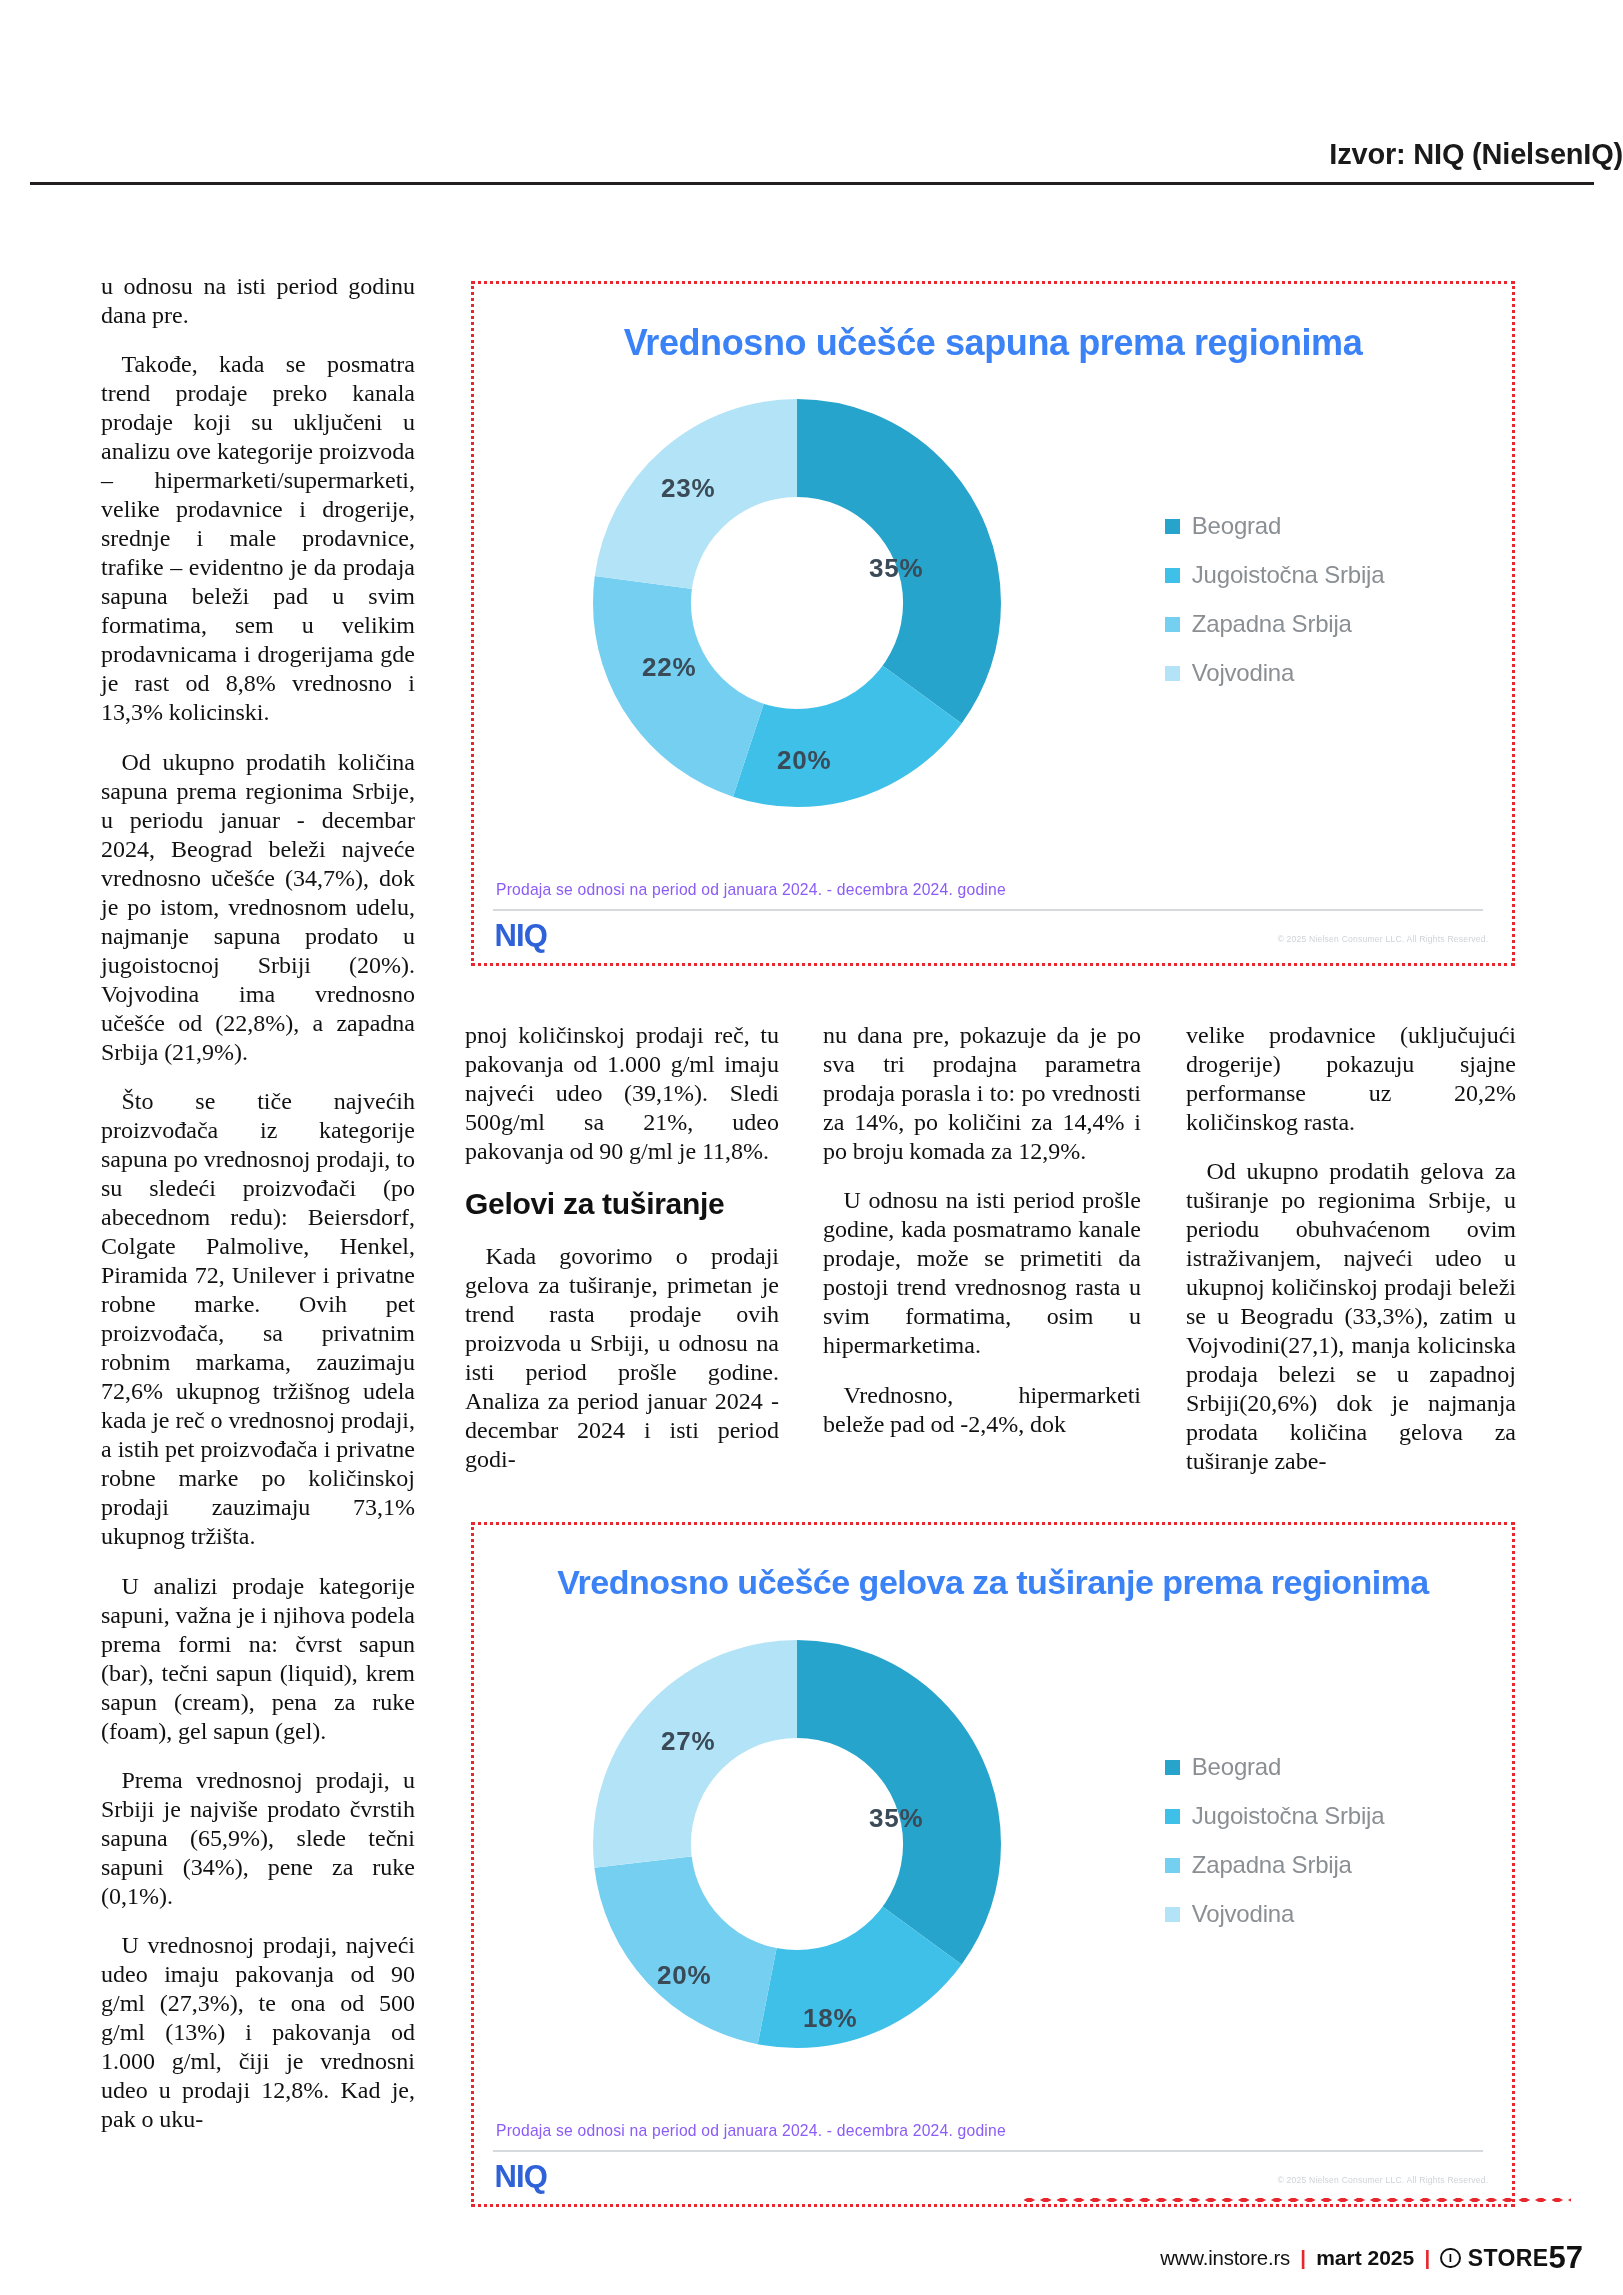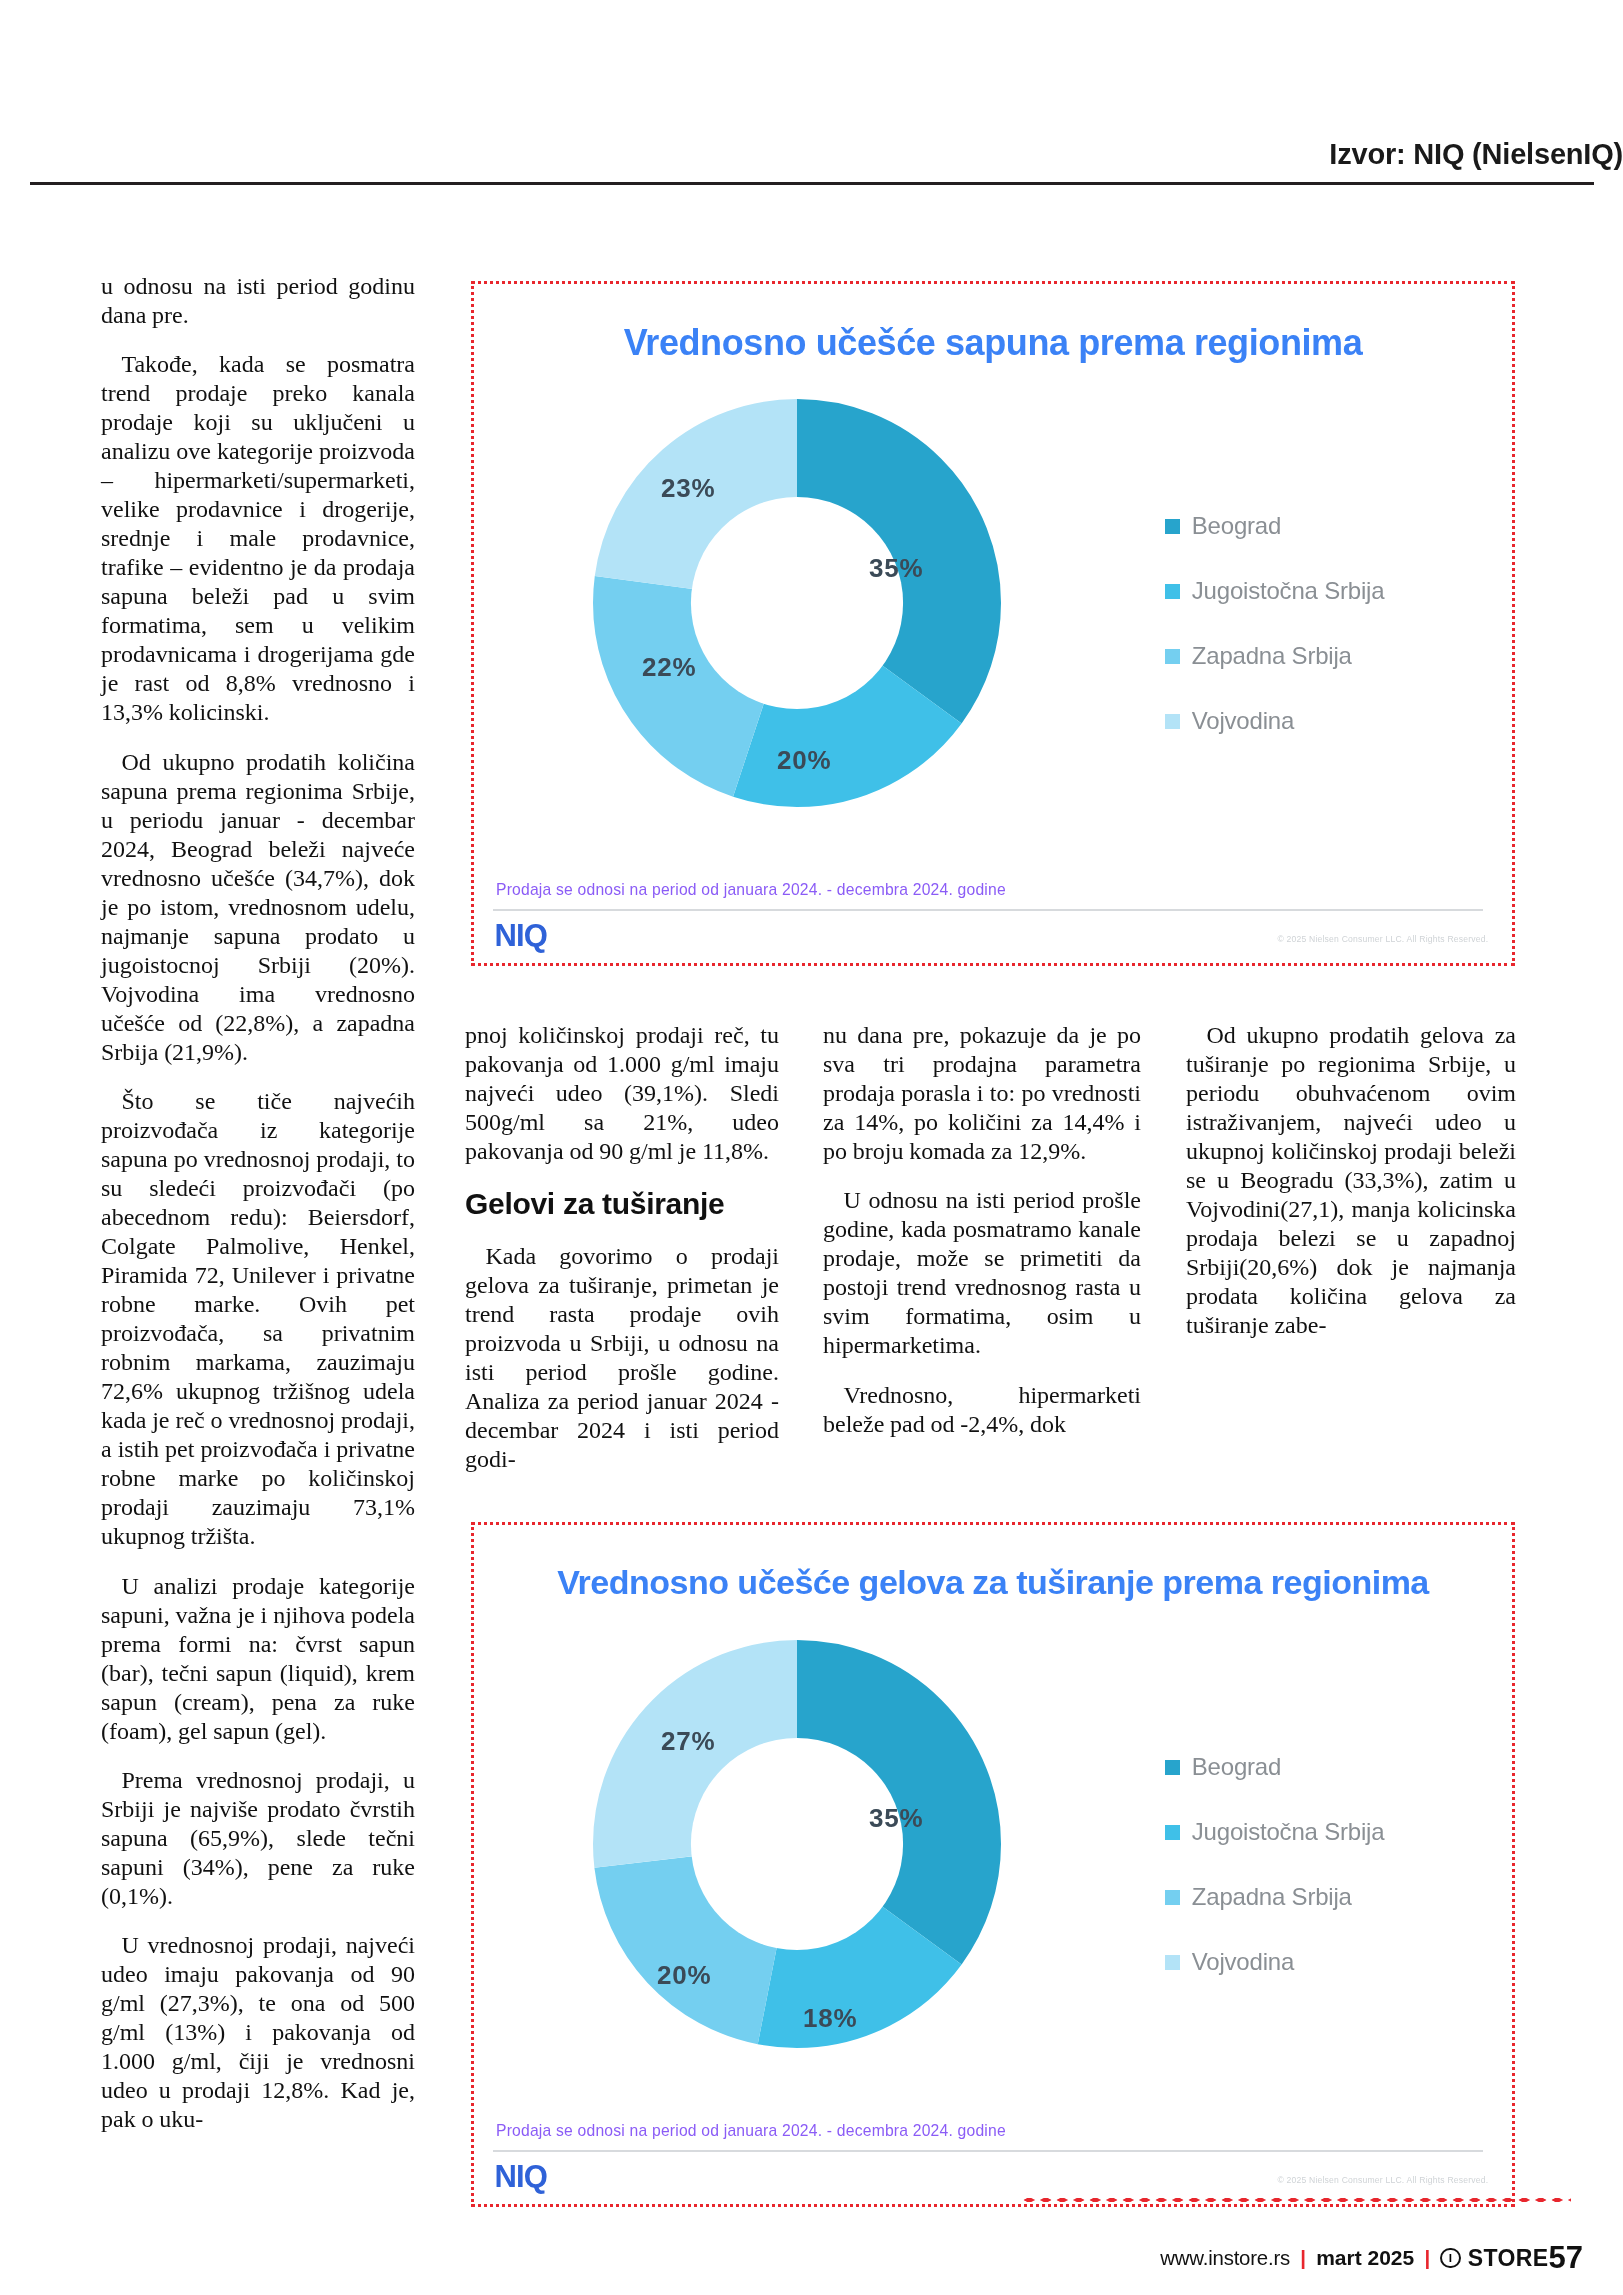--- a/index.html
+++ b/index.html
@@ -84,21 +84,21 @@
     position:absolute;
     font-family:"Liberation Sans", sans-serif;
     font-weight:bold;
     font-size:26px;
     color:#3b4a57;
     letter-spacing:0.8px;
   }
 
   .legend {
     position:absolute; left:691px; top:228px;
-    display:flex; flex-direction:column; gap:37px;
+    display:flex; flex-direction:column; gap:21px;
   }
   .legend-item { display:flex; align-items:center; gap:11.8px; }
   .legend-swatch { width:15px; height:15px; display:block; flex:none; }
   .legend-label {
     font-family:"Liberation Sans", sans-serif;
     font-size:24px;
     color:#8a8f94;
     letter-spacing:-0.2px;
     white-space:nowrap;
   }
@@ -179,20 +179,21 @@
     <p>Kada govorimo o prodaji gelova za tuširanje, primetan je trend rasta prodaje ovih proizvoda u Srbiji, u odnosu na isti period prošle godine. Analiza za period januar 2024 - decembar 2024 i isti period godi-</p>
   </div>
 
   <div class="col" id="col3">
     <p class="noindent">nu dana pre, pokazuje da je po sva tri prodajna parametra prodaja porasla i to: po vrednosti za 14%, po količini za 14,4% i po broju komada za 12,9%.</p>
     <p>U odnosu na isti period prošle godine, kada posmatramo kanale prodaje, može se primetiti da postoji trend vrednosnog rasta u svim formatima, osim u hipermarketima.</p>
     <p>Vrednosno, hipermarketi beleže pad od -2,4%, dok</p>
   </div>
 
   <div class="col" id="col4">
+    <p class="noindent">velike prodavnice (uključujući drogerije) pokazuju sjajne performanse uz 20,2% količinskog rasta.</p>
     <p>Od ukupno prodatih gelova za tuširanje po regionima Srbije, u periodu obuhvaćenom ovim istraživanjem, najveći udeo u ukupnoj količinskoj prodaji beleži se u Beogradu (33,3%), zatim u Vojvodini(27,1), manja kolicinska prodaja belezi se u zapadnoj Srbiji(20,6%) dok je najmanja prodata količina gelova za tuširanje zabe-</p>
   </div>
 
   <div class="chartbox" id="chart1">
     <div class="chart-inner">
       <div class="chart-title">Vrednosno učešće sapuna prema regionima</div>
 
       <div class="donut-wrap">
         <svg class="donut" viewBox="0 0 200 200">
           <g transform="rotate(-90 100 100)">

